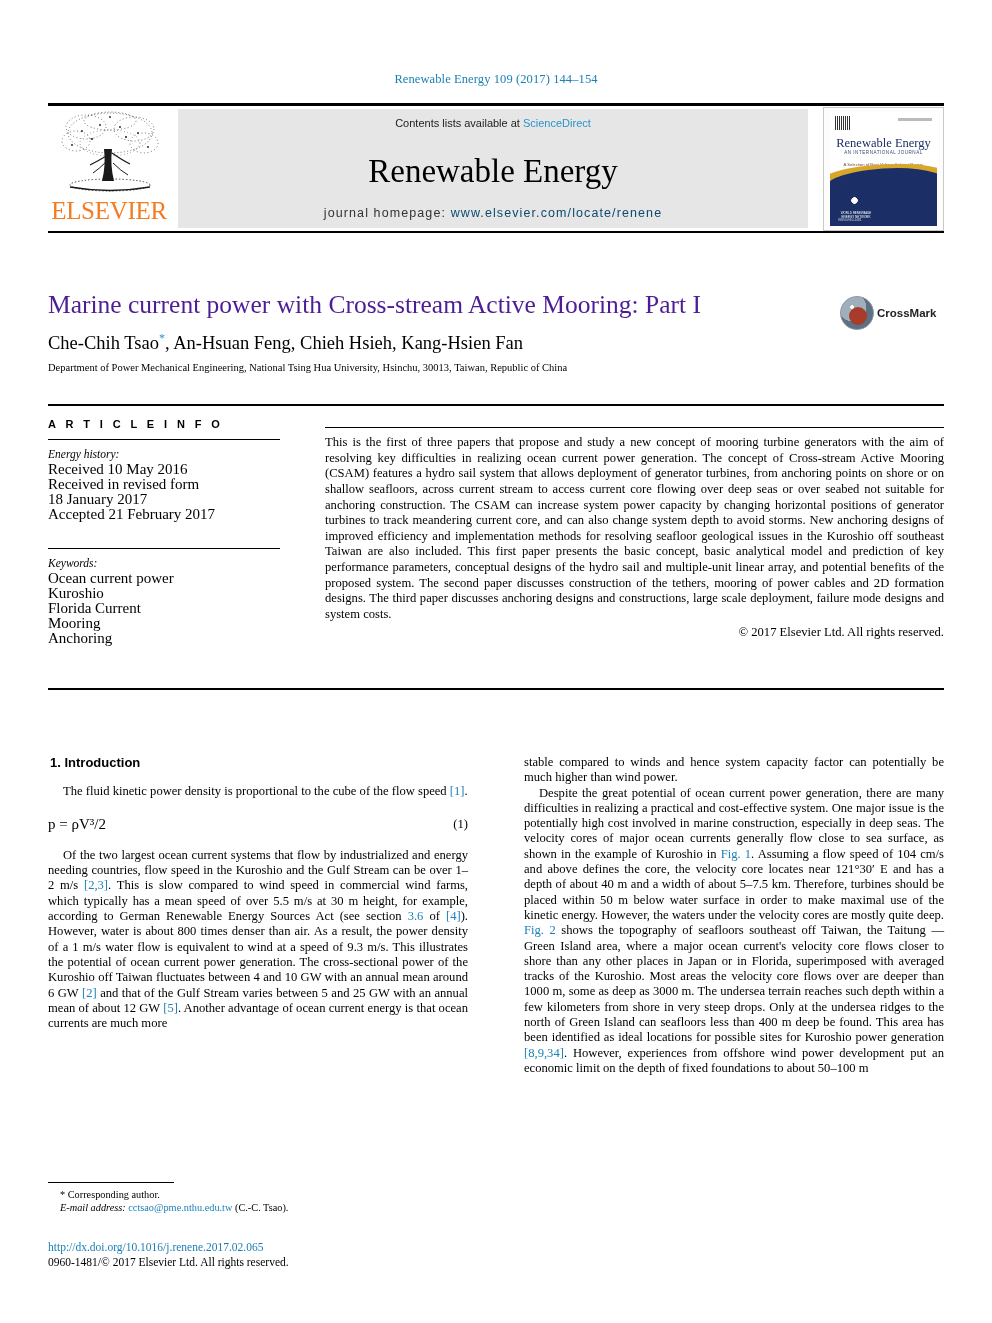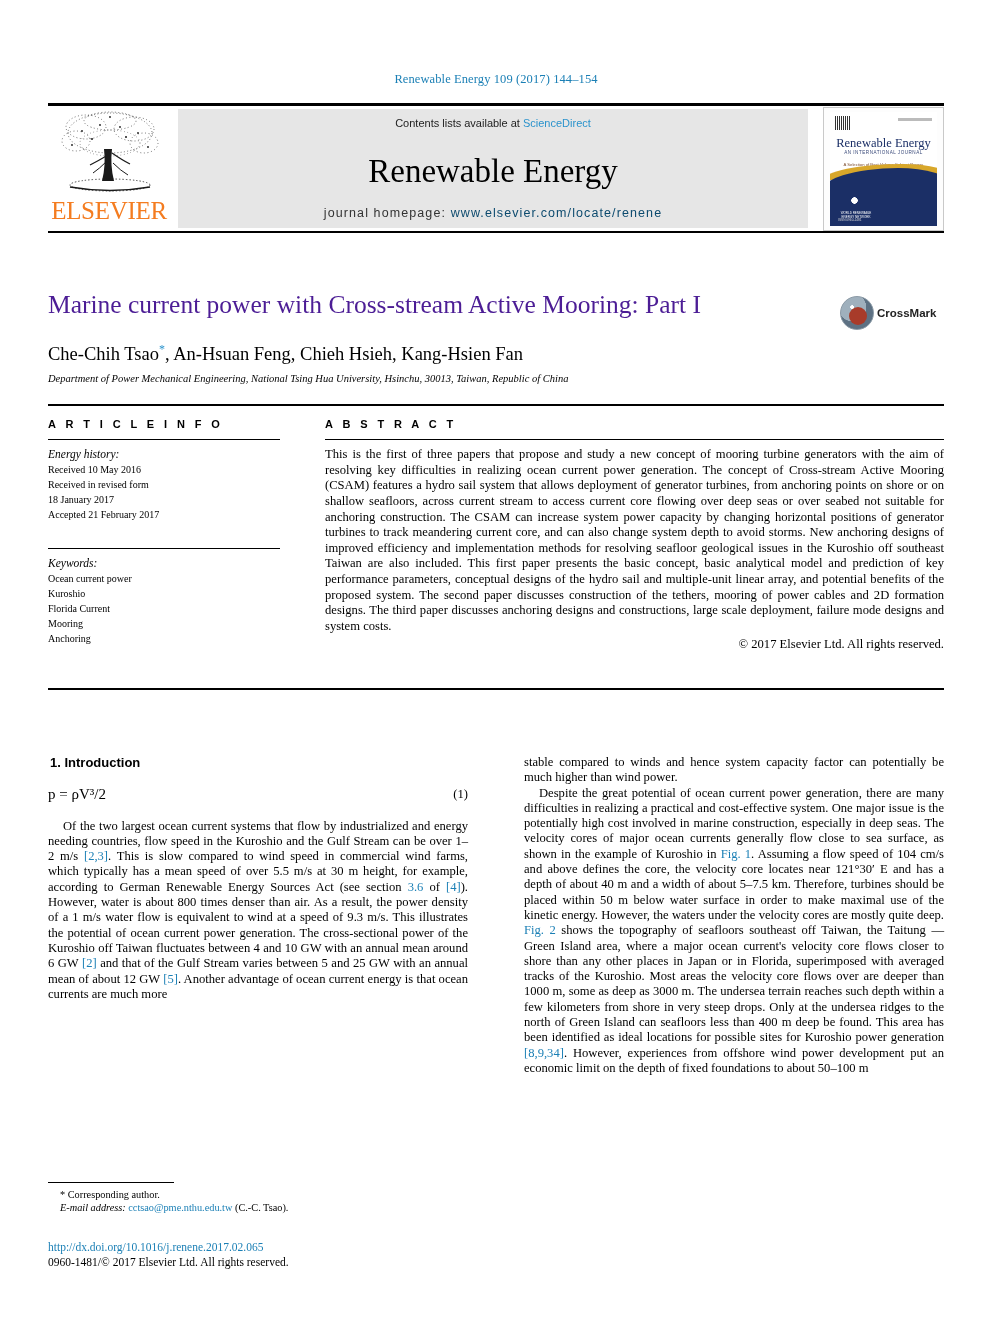--- a/index.html
+++ b/index.html
@@ -227,34 +227,33 @@
   }
   .article-title {
     font-family: "Liberation Serif", serif;
     font-size: 25.5px;
     line-height: 30px;
     color: #4c1d95;
     margin: 0;
     font-weight: normal;
   }
   .authors {
-    margin-top: 22px;
+    margin-top: 11px;
     font-family: "Liberation Serif", serif;
     font-size: 18.5px;
     color: #000;
   }
   .authors .star {
     color: #2b93cc;
     font-size: 12px;
     vertical-align: super;
   }
   .affiliation {
     margin-top: 8px;
     font-family: "Liberation Serif", serif;
-    font-style: italic;
     font-size: 10.5px;
     color: #000;
   }
   .crossmark {
     position: absolute;
     right: 16px; top: 4px;
     width: 88px; height: 40px;
   }
   .crossmark-circle {
     position: absolute;
@@ -310,21 +309,21 @@
     background: #000;
     margin: 9px 0 7px 0;
   }
   .info-sub-rule.second { margin-top: 26px; }
   .info-label {
     font-style: italic;
     font-size: 11.5px;
     line-height: 15px;
   }
   .info-line {
-    font-size: 10px;
+    font-size: 15px;
     line-height: 15px;
   }
   .abstract {
     position: absolute;
     left: 325px; top: 418px;
     width: 619px;
   }
   .abstract-rule {
     width: 619px; height: 1.2px;
     background: #000;
@@ -501,30 +500,30 @@
     <div class="info-sub-rule second"></div>
     <div class="info-label">Keywords:</div>
     <div class="info-line">Ocean current power</div>
     <div class="info-line">Kuroshio</div>
     <div class="info-line">Florida Current</div>
     <div class="info-line">Mooring</div>
     <div class="info-line">Anchoring</div>
   </div>
 
   <div class="abstract">
-    <div class="colhead">A B S T R A C T</div>
     <div class="abstract-rule"></div>
     <div class="abstract-body">This is the first of three papers that propose and study a new concept of mooring turbine generators with the aim of resolving key difficulties in realizing ocean current power generation. The concept of Cross-stream Active Mooring (CSAM) features a hydro sail system that allows deployment of generator turbines, from anchoring points on shore or on shallow seafloors, across current stream to access current core flowing over deep seas or over seabed not suitable for anchoring construction. The CSAM can increase system power capacity by changing horizontal positions of generator turbines to track meandering current core, and can also change system depth to avoid storms. New anchoring designs of improved efficiency and implementation methods for resolving seafloor geological issues in the Kuroshio off southeast Taiwan are also included. This first paper presents the basic concept, basic analytical model and prediction of key performance parameters, conceptual designs of the hydro sail and multiple-unit linear array, and potential benefits of the proposed system. The second paper discusses construction of the tethers, mooring of power cables and 2D formation designs. The third paper discusses anchoring designs and constructions, large scale deployment, failure mode designs and system costs.</div>
     <div class="abstract-copy">© 2017 Elsevier Ltd. All rights reserved.</div>
   </div>
 
   <div class="info-rule-bottom"></div>
 
   <div class="col col-left">
     <div class="sec-title">1. Introduction</div>
+    <p class="para"><span>The fluid kinetic power density is proportional to the cube of the flow speed </span><span class="link">[1]</span><span>.</span></p>
     <div class="eq">
       <span>p = ρV³/2</span>
       <span class="eqnum">(1)</span>
     </div>
     <p class="para"><span>Of the two largest ocean current systems that flow by industrialized and energy needing countries, flow speed in the Kuroshio and the Gulf Stream can be over 1–2 m/s </span><span class="link">[2,3]</span><span>. This is slow compared to wind speed in commercial wind farms, which typically has a mean speed of over 5.5 m/s at 30 m height, for example, according to German Renewable Energy Sources Act (see section </span><span class="link">3.6</span><span> of </span><span class="link">[4]</span><span>). However, water is about 800 times denser than air. As a result, the power density of a 1 m/s water flow is equivalent to wind at a speed of 9.3 m/s. This illustrates the potential of ocean current power generation. The cross-sectional power of the Kuroshio off Taiwan fluctuates between 4 and 10 GW with an annual mean around 6 GW </span><span class="link">[2]</span><span> and that of the Gulf Stream varies between 5 and 25 GW with an annual mean of about 12 GW </span><span class="link">[5]</span><span>. Another advantage of ocean current energy is that ocean currents are much more</span></p>
   </div>
 
   <div class="col col-right">
     <p class="para noindent">stable compared to winds and hence system capacity factor can potentially be much higher than wind power.</p>
     <p class="para"><span>Despite the great potential of ocean current power generation, there are many difficulties in realizing a practical and cost-effective system. One major issue is the potentially high cost involved in marine construction, especially in deep seas. The velocity cores of major ocean currents generally flow close to sea surface, as shown in the example of Kuroshio in </span><span class="link">Fig. 1</span><span>. Assuming a flow speed of 104 cm/s and above defines the core, the velocity core locates near 121°30′ E and has a depth of about 40 m and a width of about 5–7.5 km. Therefore, turbines should be placed within 50 m below water surface in order to make maximal use of the kinetic energy. However, the waters under the velocity cores are mostly quite deep. </span><span class="link">Fig. 2</span><span> shows the topography of seafloors southeast off Taiwan, the Taitung — Green Island area, where a major ocean current's velocity core flows closer to shore than any other places in Japan or in Florida, superimposed with averaged tracks of the Kuroshio. Most areas the velocity core flows over are deeper than 1000 m, some as deep as 3000 m. The undersea terrain reaches such depth within a few kilometers from shore in very steep drops. Only at the undersea ridges to the north of Green Island can seafloors less than 400 m deep be found. This area has been identified as ideal locations for possible sites for Kuroshio power generation </span><span class="link">[8,9,34]</span><span>. However, experiences from offshore wind power development put an economic limit on the depth of fixed foundations to about 50–100 m</span></p>

